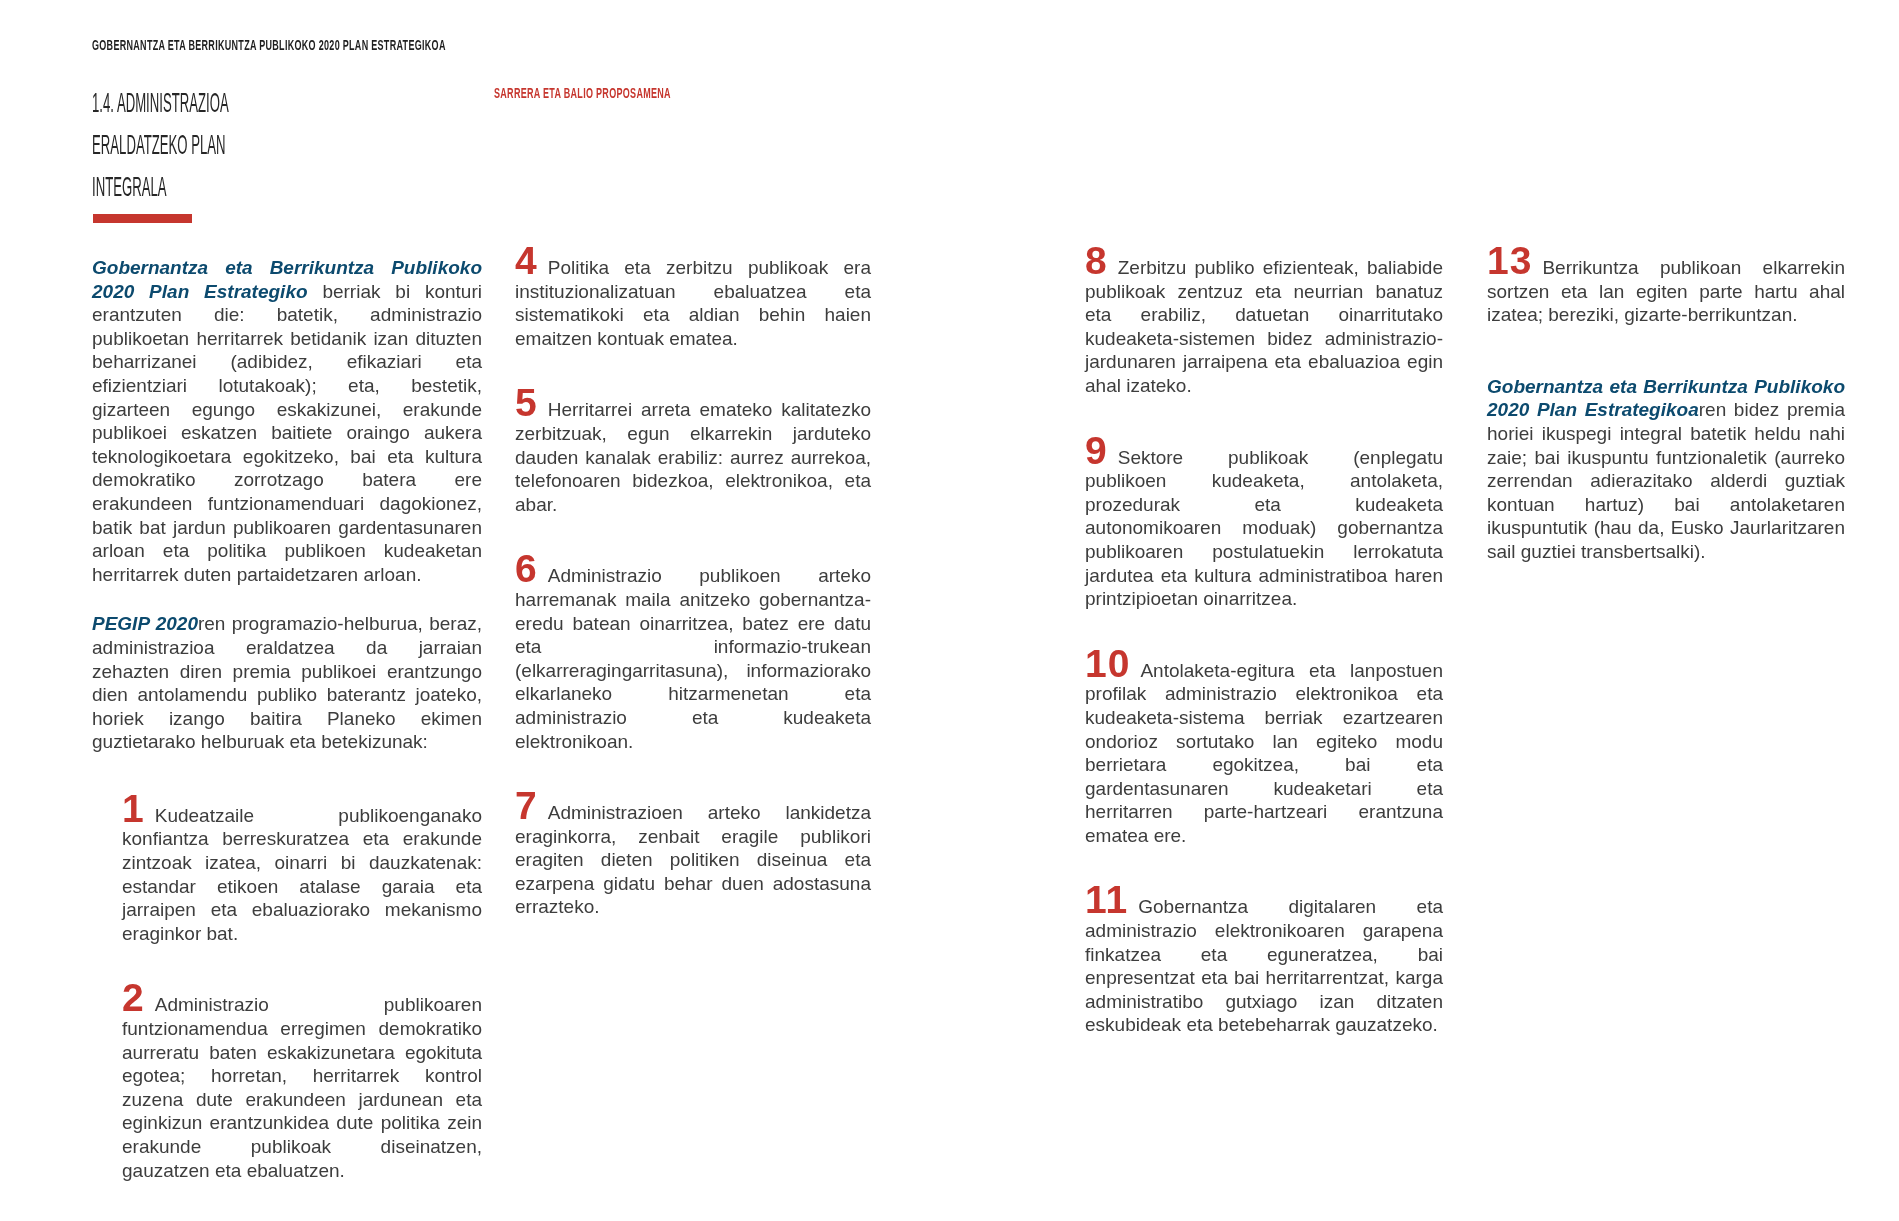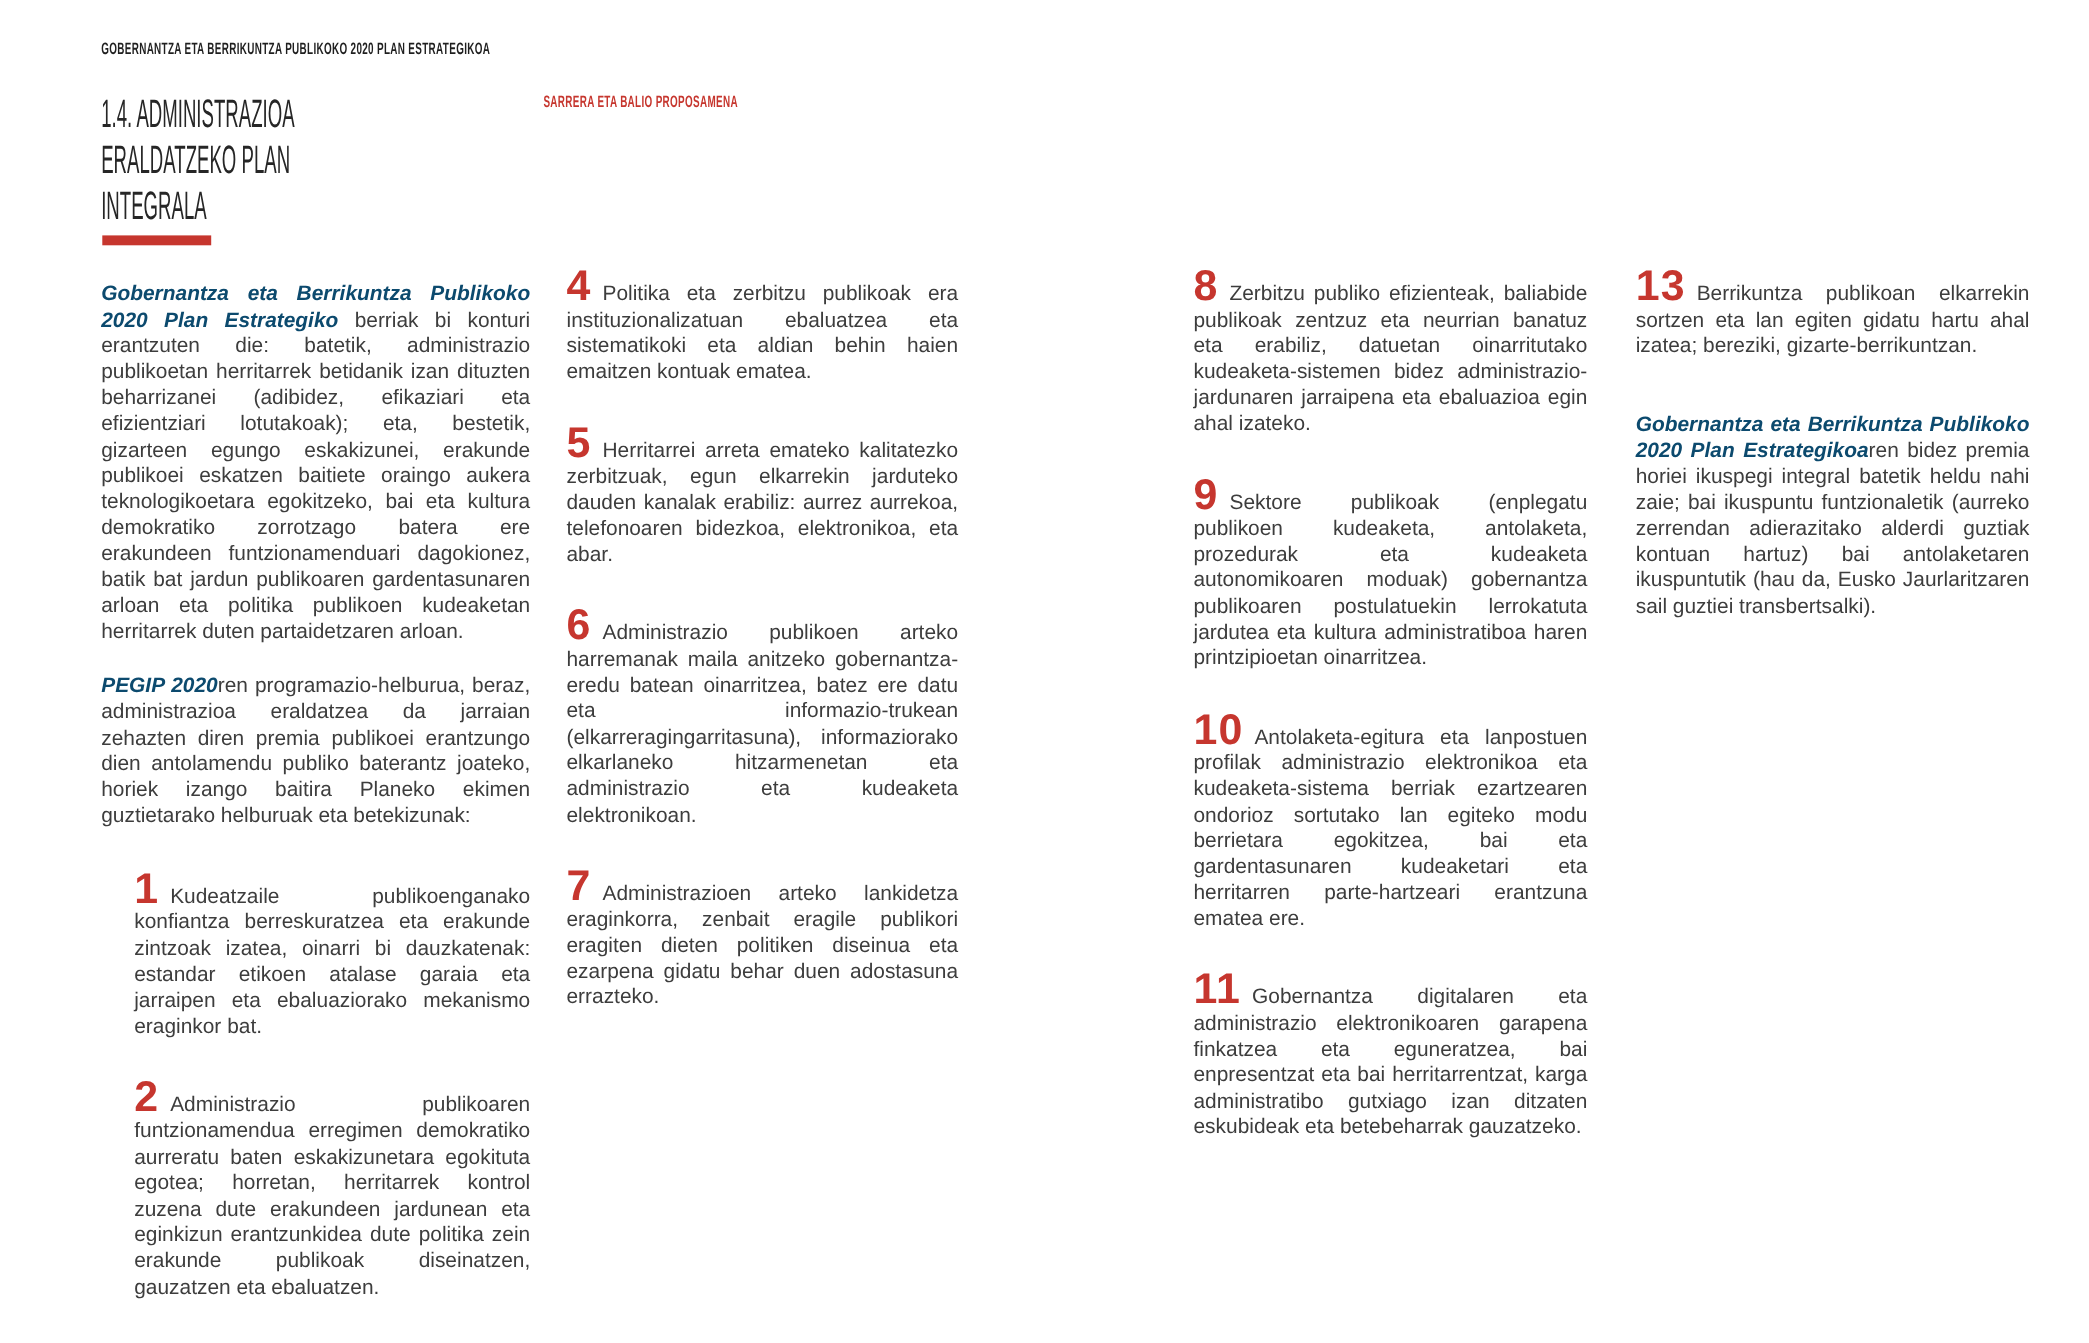--- a/index.html
+++ b/index.html
@@ -17,21 +17,21 @@
     overflow:hidden;
     border-radius:24px;
   }
   
   .cond{display:inline-block;transform-origin:0 0;white-space:nowrap;}
   .hdr{position:absolute;top:36px;font-size:15px;font-weight:700;letter-spacing:.5px;color:#1f1f1f;}
   .hdr .cond{transform:scaleX(.60);}
   .hdr-right{color:var(--accent);}
   .doc-title{
     position:absolute;left:92px;top:82px;
-    font-size:36px;line-height:42px;font-weight:500;color:var(--heading);
+    font-size:28px;line-height:42px;font-weight:500;color:var(--heading);
   }
   .doc-title .cond{transform:scaleX(.47);}
   .title-rule{
     position:absolute;left:93px;top:214px;
     width:99px;height:9px;background:var(--accent);
   }
   .col{
     position:absolute;top:256px;
     font-size:19px;line-height:23.6px;
     text-align:justify;
@@ -90,17 +90,17 @@
   </div>
 
   <div class="col" id="col3">
     <div class="item"><span class="num">8</span><span>Zerbitzu publiko efizienteak, baliabide publikoak zentzuz eta neurrian banatuz eta erabiliz, datuetan oinarritutako kudeaketa-sistemen bidez administrazio-jardunaren jarraipena eta ebaluazioa egin ahal izateko.</span></div>
     <div class="item"><span class="num">9</span><span>Sektore publikoak (enplegatu publikoen kudeaketa, antolaketa, prozedurak eta kudeaketa autonomikoaren moduak) gobernantza publikoaren postulatuekin lerrokatuta jardutea eta kultura administratiboa haren printzipioetan oinarritzea.</span></div>
     <div class="item"><span class="num">10</span><span>Antolaketa-egitura eta lanpostuen profilak administrazio elektronikoa eta kudeaketa-sistema berriak ezartzearen ondorioz sortutako lan egiteko modu berrietara egokitzea, bai eta gardentasunaren kudeaketari eta herritarren parte-hartzeari erantzuna ematea ere.</span></div>
     <div class="item"><span class="num">11</span><span>Gobernantza digitalaren eta administrazio elektronikoaren garapena finkatzea eta eguneratzea, bai enpresentzat eta bai herritarrentzat, karga administratibo gutxiago izan ditzaten eskubideak eta betebeharrak gauzatzeko.</span></div>
   </div>
 
   <div class="col" id="col4">
-    <div class="item"><span class="num">13</span><span>Berrikuntza publikoan elkarrekin sortzen eta lan egiten gidatu hartu ahal izatea; bereziki, gizarte-berrikuntzan.</span></div>
+    <div class="item"><span class="num">13</span><span>Berrikuntza publikoan elkarrekin sortzen eta lan egiten parte hartu ahal izatea; bereziki, gizarte-berrikuntzan.</span></div>
     <p class="para closing"><span class="bi">Gobernantza eta Berrikuntza Publikoko 2020 Plan Estrategikoa</span><span>ren bidez premia horiei ikuspegi integral batetik heldu nahi zaie; bai ikuspuntu funtzionaletik (aurreko zerrendan adierazitako alderdi guztiak kontuan hartuz) bai antolaketaren ikuspuntutik (hau da, Eusko Jaurlaritzaren sail guztiei transbertsalki).</span></p>
   </div>
 
 </div>
 
 </body></html>

